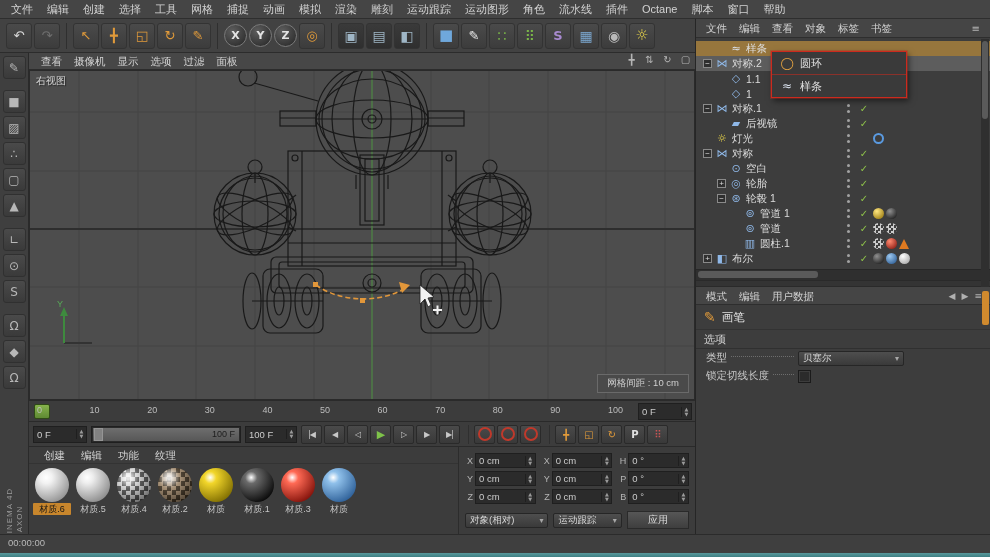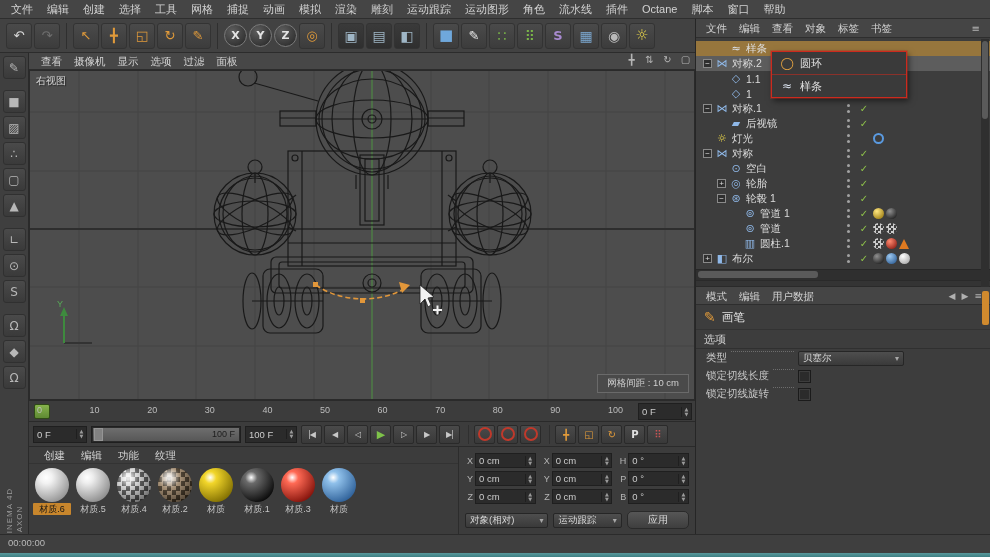--- a/index.html
+++ b/index.html
@@ -106,21 +106,21 @@
           box-sizing:border-box;padding:6px 6px 0 6px;}
   .coords-grid{display:grid;grid-template-columns:repeat(3,1fr);gap:3px 6px;}
   .cf{display:flex;align-items:center;gap:2px;}
   .cf .lab{width:8px;font-size:9px;color:#b5b5b5;text-align:right;}
   .cf .fld{flex:1;height:13px;}
   .coords-footer{display:flex;align-items:center;gap:5px;margin-top:7px;}
   .dd{height:15px;background:linear-gradient(#4e4e4e,#3a3a3a);border:1px solid #262626;border-radius:2px;
       display:flex;align-items:center;justify-content:space-between;padding:0 4px;font-size:9.5px;color:#d8d8d8;box-sizing:border-box;}
   .dd .glyph{color:#a8a8a8;font-size:8px;margin-left:4px;}
   .apply-btn{margin-left:auto;width:64px;height:16px;background:linear-gradient(#565656,#3e3e3e);border:1px solid #2a2a2a;
-             border-radius:5px;color:#ddd;font-size:10px;display:flex;align-items:center;justify-content:center;}
+             border-radius:0;color:#ddd;font-size:10px;display:flex;align-items:center;justify-content:center;}
 
   
   .right{position:absolute;left:695px;top:19px;width:295px;height:521px;background:#3d3d3d;border-left:1px solid #262626;box-sizing:border-box;}
   .om-menu{height:18px;background:#454545;border-bottom:1px solid #2e2e2e;display:flex;align-items:center;padding-left:4px;}
   .om-menu .menu-item{font-size:10.5px;padding:0 6px;line-height:17px;}
   .om-menu-icons{margin-left:auto;padding-right:10px;color:#b5b5b5;font-size:10px;display:flex;gap:6px;}
   .om-tree{position:relative;height:228px;overflow:hidden;padding-top:3px;}
   .om-row{height:15px;display:flex;align-items:center;font-size:10.5px;color:#dcdcdc;position:relative;white-space:nowrap;}
   .ind0{padding-left:7px;} .ind1{padding-left:21px;} .ind2{padding-left:35px;}
   .row-hl{background:#5d5d5d;}
@@ -157,21 +157,21 @@
 
   .am{position:relative;}
   .am-header{height:17px;background:#454545;border-bottom:1px solid #2e2e2e;display:flex;align-items:center;padding-left:4px;}
   .am-header .menu-item{font-size:10.5px;padding:0 6px;line-height:16px;}
   .am-header-icons{margin-left:auto;padding-right:8px;display:flex;gap:6px;color:#b0b0b0;font-size:9px;}
   .am-tool{height:24px;display:flex;align-items:center;gap:6px;padding-left:8px;border-bottom:1px solid #333;}
   .am-tool .glyph{font-size:14px;color:#e09a3a;}
   .am-tool .t-label{font-size:11.5px;color:#e0e0e0;}
   .am-section{height:18px;display:flex;align-items:center;padding-left:8px;font-size:11px;color:#d5d5d5;border-bottom:1px solid #303030;}
   .am-row{display:flex;align-items:center;height:18px;padding:0 10px;font-size:10.5px;color:#c9c9c9;}
-  .am-label{width:92px;display:flex;align-items:flex-start;flex:none;}
+  .am-label{width:92px;display:flex;align-items:center;flex:none;}
   .leader{flex:1;border-bottom:1px dotted #6d6d6d;margin:0 4px 3px 4px;}
   .am-row .dd{width:106px;}
   .cb{width:11px;height:11px;background:#2b2b2b;border:1px solid #1b1b1b;box-shadow:inset 0 0 0 1px #3d3d3d;flex:none;}
   .am-vtab{position:absolute;right:1px;top:4px;width:7px;height:34px;background:#d08a2e;border-radius:2px;}
 
   
   .statusbar{position:absolute;left:0;top:534px;width:990px;height:17px;background:#3f3f3f;border-top:1px solid #2b2b2b;box-sizing:border-box;}
   .timecode{position:absolute;left:8px;top:2px;font-size:9.5px;color:#b8b8b8;}
   .teal-strip{position:absolute;left:0;bottom:0;width:990px;height:4px;background:linear-gradient(#59999c,#3e7f83);}
   .brand{position:absolute;left:0;top:448px;width:29px;height:92px;display:flex;justify-content:center;gap:1px;}
@@ -971,27 +971,20 @@
       </div>
       <div>
 
       <div class="am-row">
             <span class="am-label">
               <span>锁定切线长度</span>
               <span class="leader"></span>
             </span>
             <span class="cb"></span>
           </div>
-          <div class="am-row">
-            <span class="am-label">
-              <span>锁定切线旋转</span>
-              <span class="leader"></span>
-            </span>
-            <span class="cb"></span>
-          </div>
         </div>
       <div class="am-vtab"></div>
     </div>
   </div>
 
   <div class="brand">
     <span>CINEMA 4D</span>
     <span>MAXON</span>
   </div>
   <div class="statusbar">

